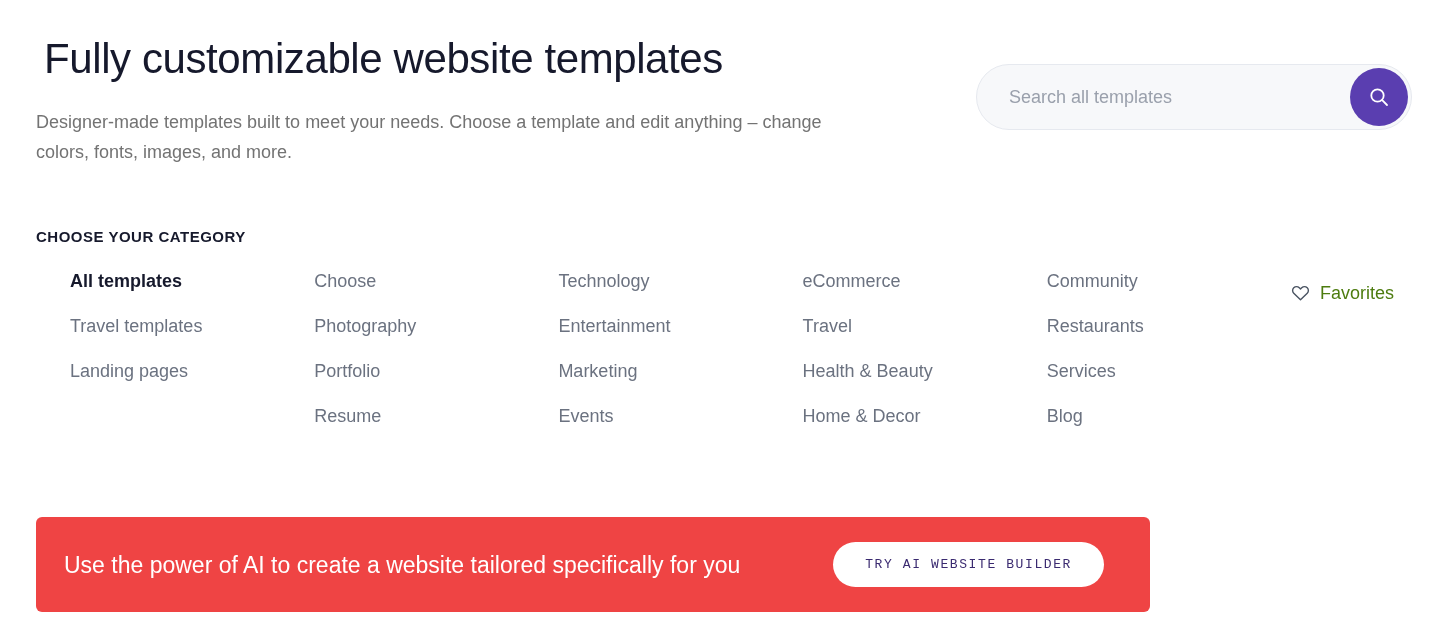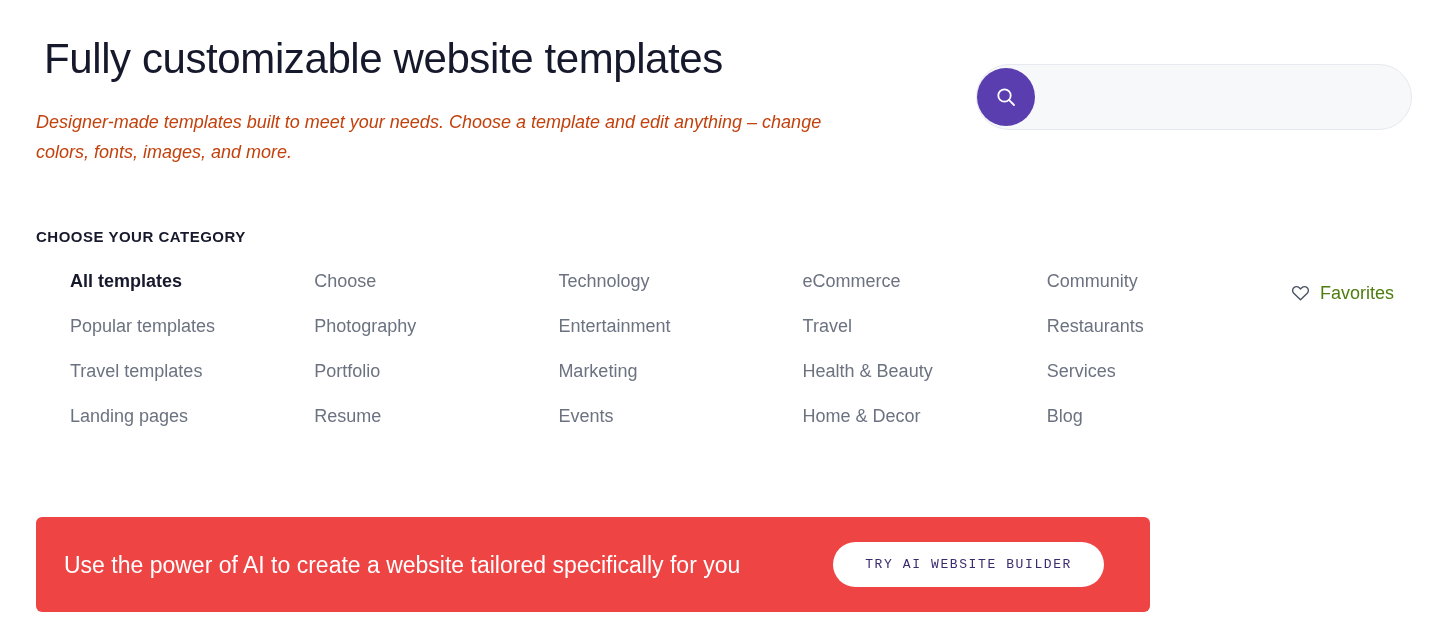--- a/index.html
+++ b/index.html
@@ -36,23 +36,22 @@
     letter-spacing: -0.4px;
     color: #16192c;
     margin: 8px;
     white-space: nowrap;
   }
   .hero-sub {
     margin: 21px 0 0 0;
     font-size: 18px;
     line-height: 30px;
     font-weight: 400;
-    color: #c2410c;
+    color: #737373;
     max-width: 800px;
-    font-style: italic;
   }
 
   
   .search-wrap {
     position: absolute;
     left: 976px;
     top: 64px;
     width: 436px;
     height: 66px;
     background: #f7f8fa;
@@ -190,37 +189,37 @@
 <body>
 
 <div class="page">
 
   <div class="hero">
     <h1 class="hero-title">Fully customizable website templates</h1>
     <p class="hero-sub">Designer-made templates built to meet your needs. Choose a template and edit anything – change colors, fonts, images, and more.</p>
   </div>
 
   <div class="search-wrap">
+    <input class="search-input" type="text" placeholder="Search all templates" style="">
     <button class="search-btn">
       <span>
         <svg width="24" height="24" viewBox="0 0 24 24" fill="none" stroke="#ffffff" stroke-width="1.8" stroke-linecap="round">
           <circle cx="10.5" cy="10.5" r="6.2"></circle>
           <line x1="15.2" y1="15.2" x2="20" y2="20"></line>
         </svg>
       </span>
     </button>
   </div>
 
   <div class="cat-heading">CHOOSE YOUR CATEGORY</div>
 
   <div class="cat-grid">
 
     <div class="cat-col">
       <div class="cat-item active">All templates</div>
-      <div class="cat-item">Popular templates</div>
       <div class="cat-item">Travel templates</div>
       <div class="cat-item">Landing pages</div>
     </div>
 
     <div class="cat-col">
       <div class="cat-item">Choose</div>
       <div class="cat-item">Photography</div>
       <div class="cat-item">Portfolio</div>
       <div class="cat-item">Resume</div>
     </div>

